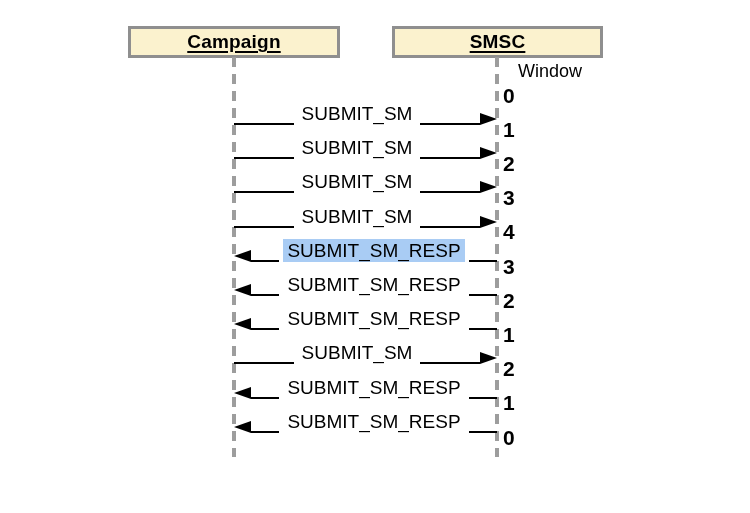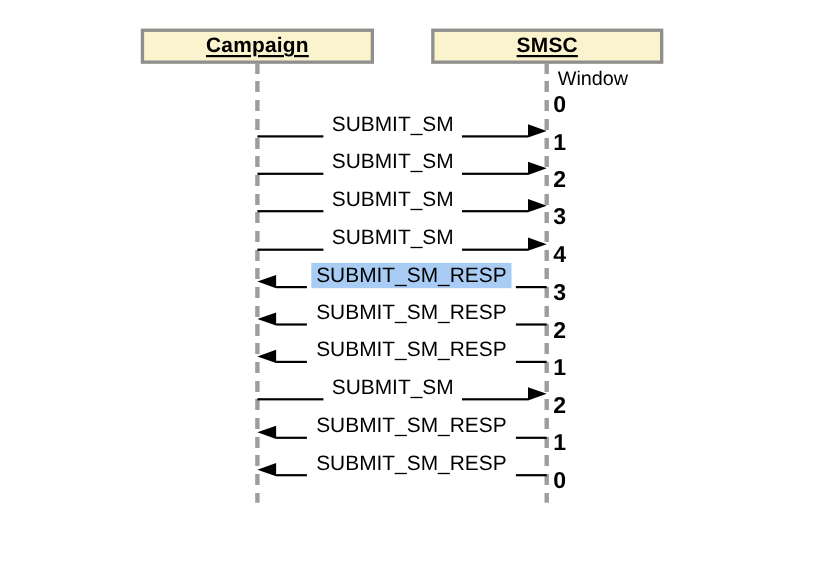--- a/index.html
+++ b/index.html
@@ -52,21 +52,21 @@
       transparent 10px,
       transparent 17px
     );
   }
   #lifeline-left  { left: 232px; }
   #lifeline-right { left: 495px; }
 
   
   .window-label {
     position: absolute;
-    left: 507px;
+    left: 518px;
     top: 60px;
     font-size: 18px;
     color: #000;
     line-height: 22px;
   }
 
   
   .win-num {
     position: absolute;
     left: 503px;

